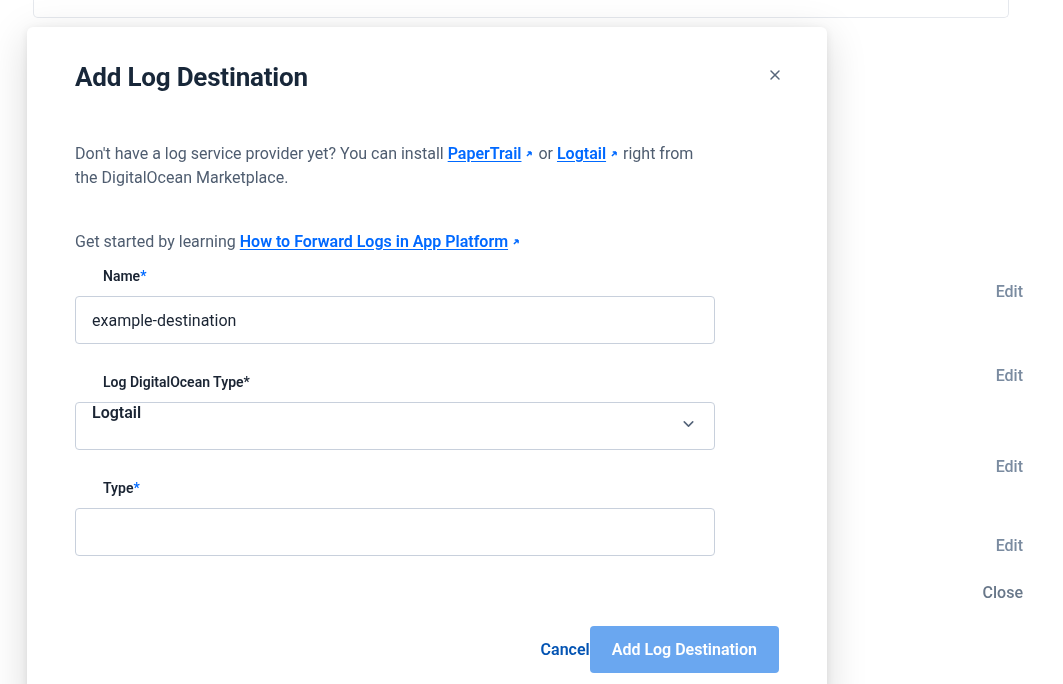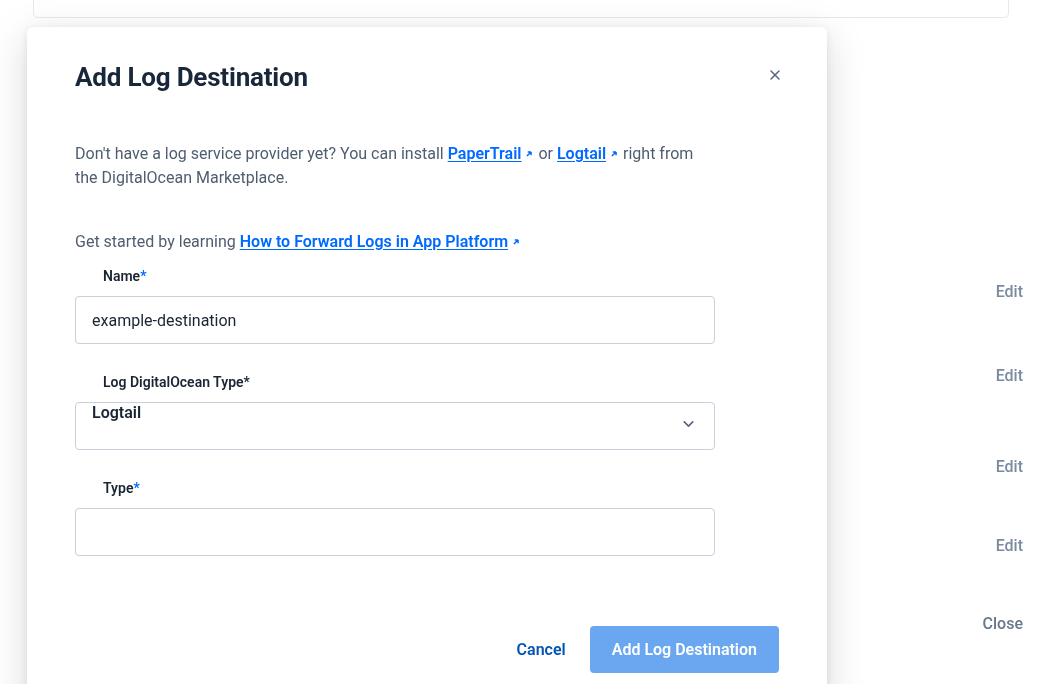--- a/index.html
+++ b/index.html
@@ -190,21 +190,20 @@
       color: #56657a;
     }
     .select-chevron svg {
       width: 17px;
       height: 17px;
     }
     .modal-footer {
       display: flex;
       justify-content: flex-end;
       align-items: center;
-      gap: 24px;
       margin-top: 70px;
     }
     .btn-cancel {
       background: none;
       border: none;
       color: #0454b3;
       font-size: 16px;
       font-weight: 600;
       cursor: pointer;
       font-family: inherit;
@@ -231,21 +230,21 @@
   </div>
   <div class="bg-edit-row" style="top: 366px;">
     <span class="edit-link">Edit</span>
   </div>
   <div class="bg-edit-row" style="top: 457px;">
     <span class="edit-link">Edit</span>
   </div>
   <div class="bg-edit-row" style="top: 536px;">
     <span class="edit-link">Edit</span>
   </div>
-  <div class="bg-close-row" style="top: 614px; margin-left: 36px;">
+  <div class="bg-close-row" style="top: 583px; margin-left: 36px;">
     <span>Close</span>
   </div>
   <div class="bg-footer-text">
     <span>Supported log service providers are </span>
     <span class="bg-link"><span>PaperTrail</span><span class="ext-icon"><svg viewBox="0 0 24 24" fill="none" stroke="currentColor" stroke-width="3">
             <path d="M7 17L17 7M17 7H9M17 7V15"></path>
           </svg></span></span>
     <span>, </span>
     <span class="bg-link"><span>Logtail</span><span class="ext-icon"><svg viewBox="0 0 24 24" fill="none" stroke="currentColor" stroke-width="3">
             <path d="M7 17L17 7M17 7H9M17 7V15"></path>

